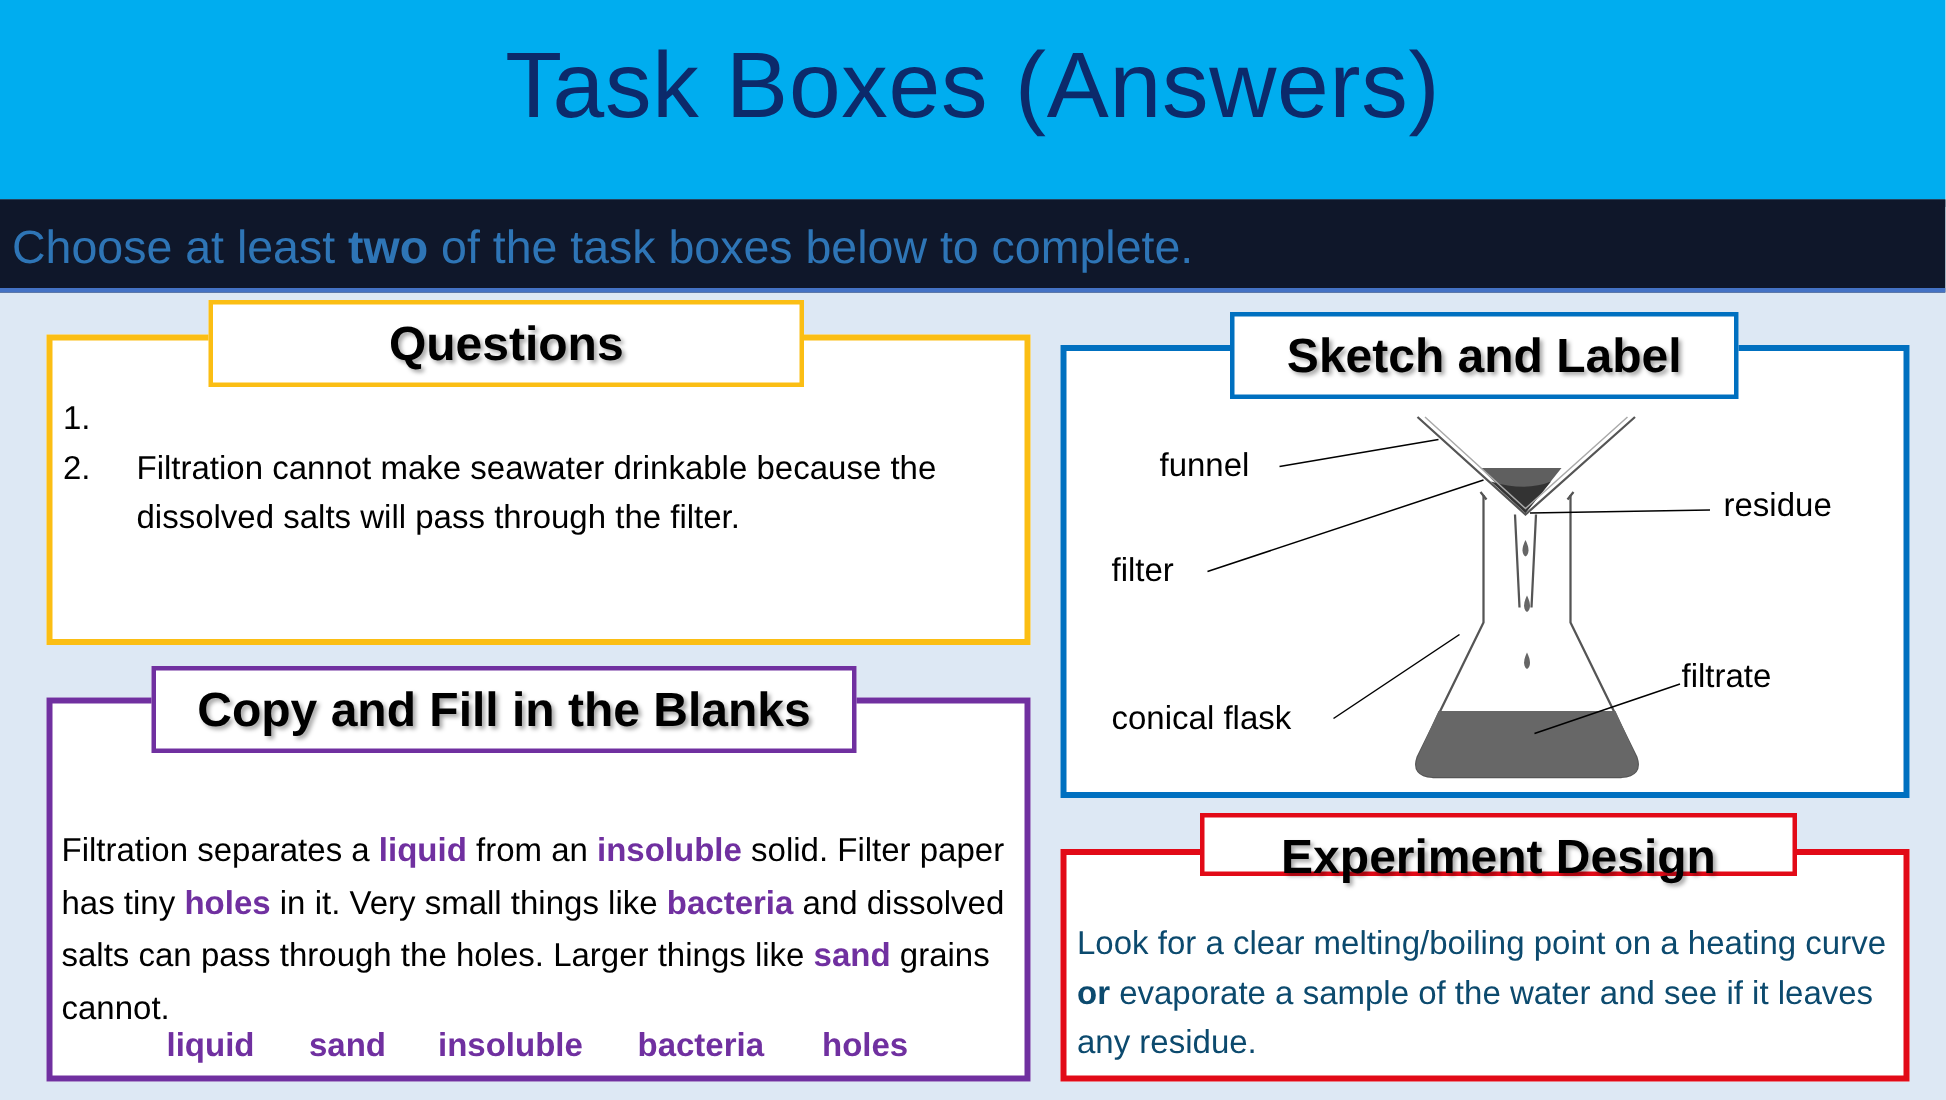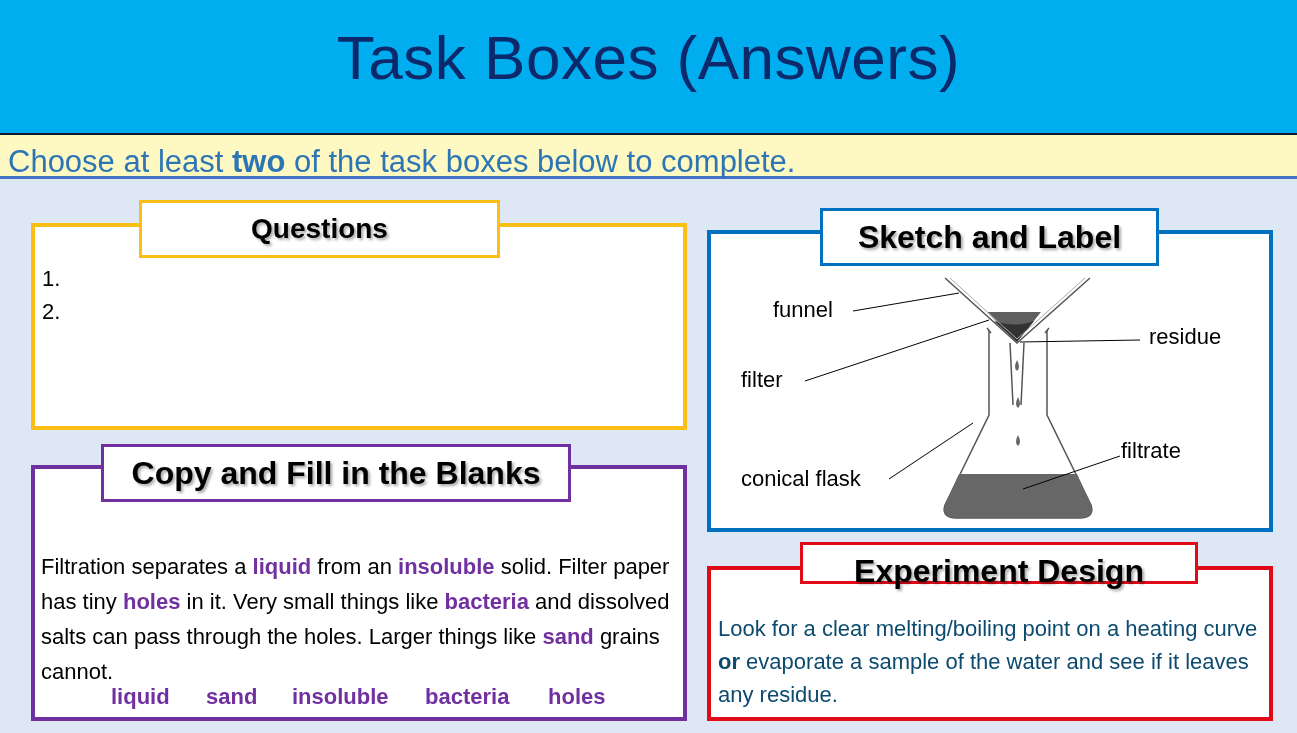--- a/index.html
+++ b/index.html
@@ -11,40 +11,40 @@
   .header {
     position:absolute; left:0; top:0; width:1297px; height:133px;
     background:#00adef;
   }
   .header h1 {
     margin:0; position:absolute; left:0; width:1297px; top:22px;
     text-align:center; font-weight:normal; font-size:62px; color:#0c2a6b;
     letter-spacing:0.5px;
   }
   .subbar {
-    position:absolute; left:0; top:133px; width:1297px; height:46px;
-    background:#fef9c3; border-top:2px solid #0f172a; border-bottom:3px solid #4472c4;
+    position:absolute; left:0; top:133px; width:1297px; height:62px;
+    background:#0f172a; border-top:5px solid #0f172a; border-bottom:3px solid #4472c4;
     box-sizing:border-box;
   }
   .subbar p {
     margin:0; position:absolute; left:8px; top:9px; font-size:31px; color:#2e75b6;
     white-space:nowrap;
   }
   .subbar b { color:#2e75b6; }
   .box {
     position:absolute; background:#fff; border:4px solid; box-sizing:border-box;
   }
   .tab {
     position:absolute; background:#fff; border:3px solid; box-sizing:border-box;
     text-align:center; font-weight:bold; color:#000;
     text-shadow:2px 2px 3px rgba(0,0,0,0.35);
   }
   
   .q-box { left:31px; top:223px; width:656px; height:207px; border-color:#fbbe14; }
-  .q-tab { left:139px; top:200px; width:361px; height:58px; border-color:#fbbe14; font-size:28px; line-height:52px; }
+  .q-tab { left:139px; top:200px; width:397px; height:58px; border-color:#fbbe14; font-size:32px; line-height:52px; }
   .q-list { position:absolute; left:42px; top:262px; width:630px; font-size:22px; color:#000; line-height:33px; }
   .q-item { position:relative; padding-left:49px; margin-bottom:33px; }
   .q-item:last-child { margin-bottom:0; }
   .q-num { position:absolute; left:0; top:0; }
   
   .c-box { left:31px; top:465px; width:656px; height:256px; border-color:#7030a0; }
   .c-tab { left:101px; top:444px; width:470px; height:58px; border-color:#7030a0; font-size:32px; line-height:52px; }
   .c-text { position:absolute; left:41px; top:509px; width:640px; font-size:22px; line-height:35px; color:#000;margin-top:40px; }
   .hl { color:#7030a0; font-weight:bold; }
   .c-words { position:absolute; left:41px; top:684px; width:640px; font-size:22px; color:#7030a0; font-weight:bold; }
@@ -71,20 +71,21 @@
 </div>
 
 <div class="box q-box"></div>
 <div class="tab q-tab">Questions</div>
 <div class="q-list">
   <div class="q-item">
     <span class="q-num">1.</span>
   </div>
   <div class="q-item">
     <span class="q-num">2.</span>
+    <span>Filtration cannot make seawater drinkable because the dissolved salts will pass through the filter.</span>
   </div>
 </div>
 
 <div class="box c-box"></div>
 <div class="tab c-tab">Copy and Fill in the Blanks</div>
 <div class="c-text"><span>Filtration separates a </span><span class="hl">liquid</span><span> from an </span><span class="hl">insoluble</span><span> solid. Filter paper has tiny </span><span class="hl">holes</span><span> in it. Very small things like </span><span class="hl">bacteria</span><span> and dissolved salts can pass through the holes. Larger things like </span><span class="hl">sand</span><span> grains cannot.</span></div>
 <div class="c-words">
   <span style="left:70px">liquid</span>
   <span style="left:165px">sand</span>
   <span style="left:251px">insoluble</span>

